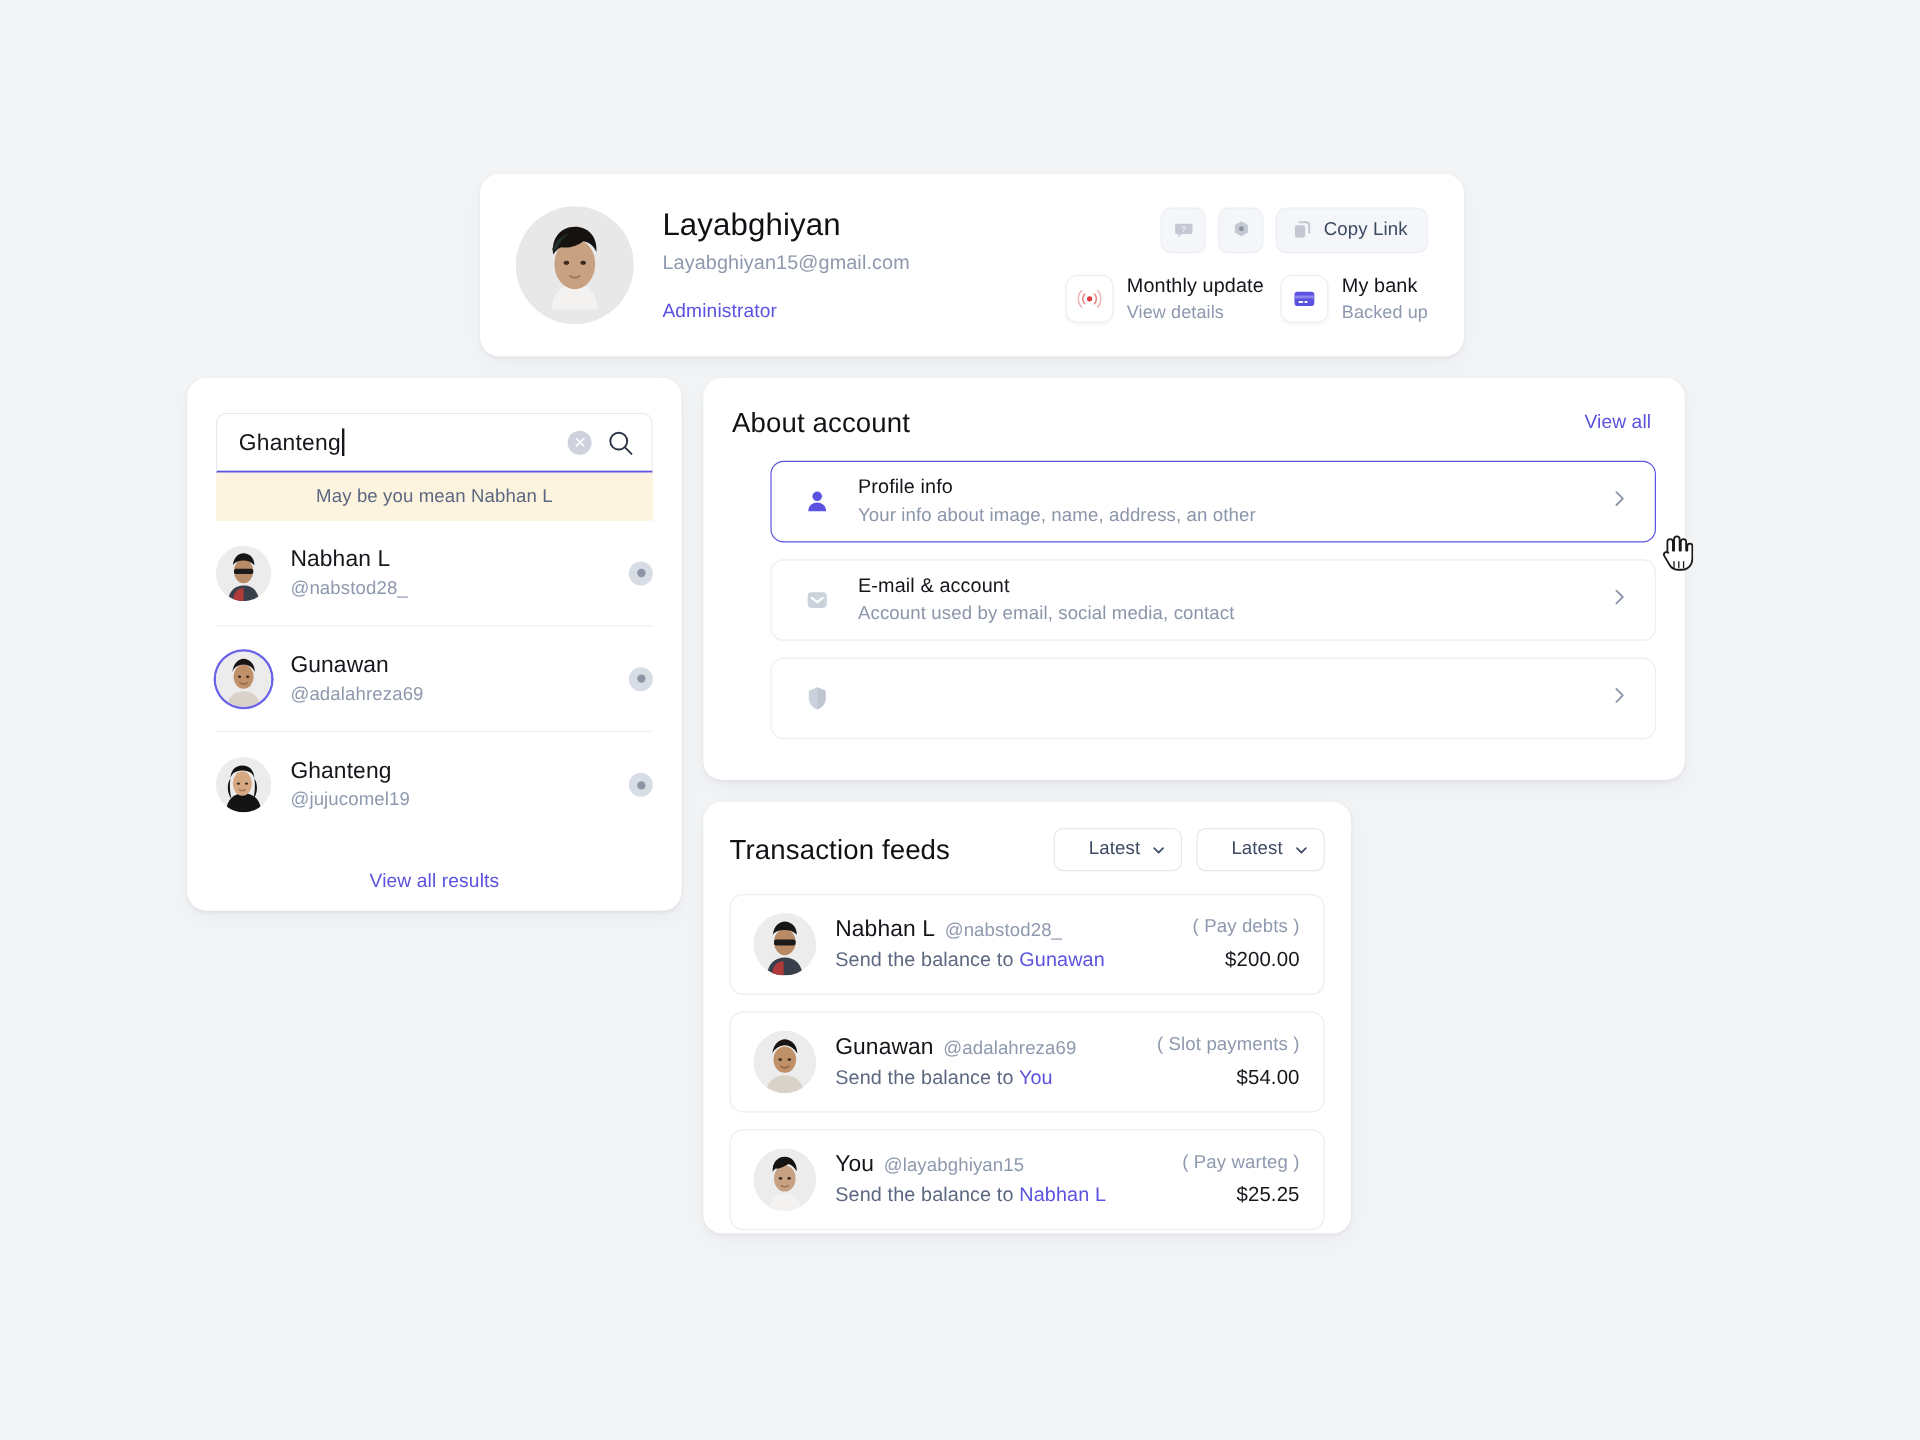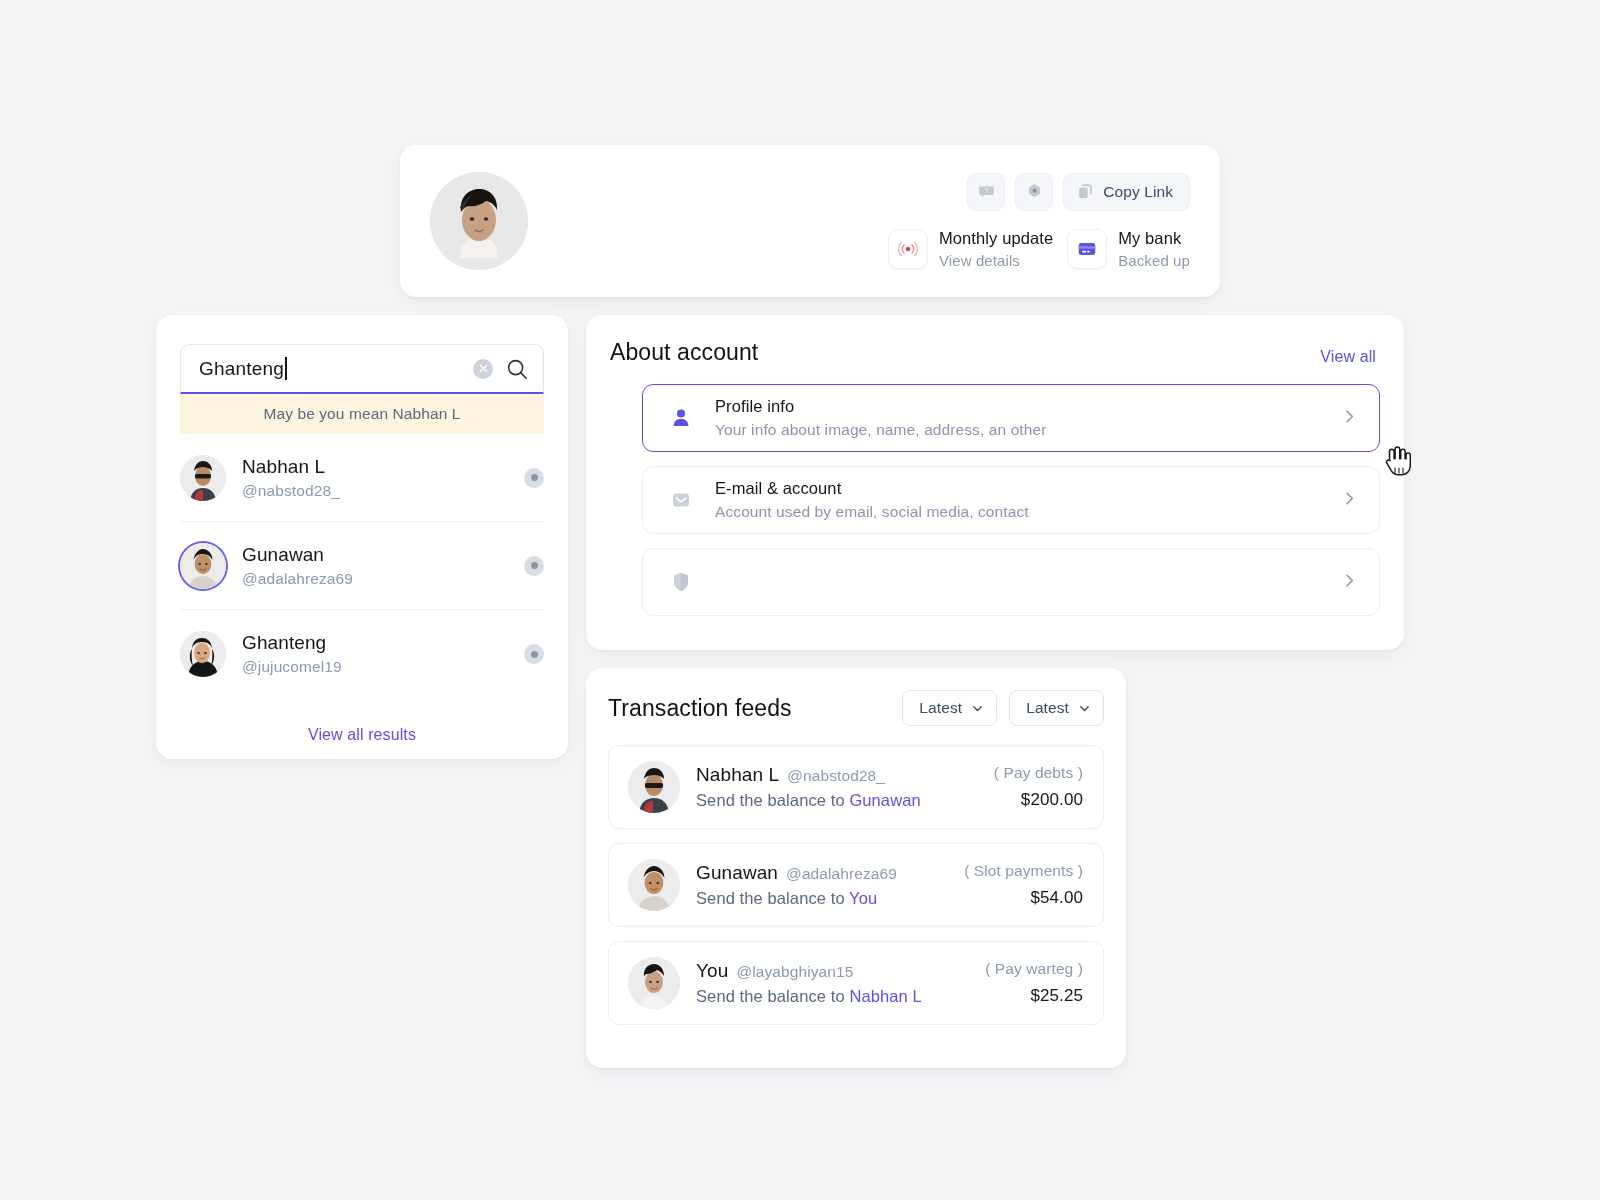--- a/index.html
+++ b/index.html
@@ -100,43 +100,43 @@
     margin-left: auto; width: 20px; height: 20px; border-radius: 50%;
     background: #d8dce4; display: flex; align-items: center; justify-content: center;
   }
   .res-dot i { width: 7px; height: 7px; border-radius: 50%; background: #8d94a3; display:block; }
   .view-all-results {
     text-align: center; font-size: 16px; color: #5b52e0; margin-top: 28px; letter-spacing: .1px;
   }
 
   
   #about-card { left: 586px; top: 315px; width: 818px; height: 335px; }
-  .about-head { display: flex; align-items: flex-end; padding: 24px 28px 0 24px; }
+  .about-head { display: flex; align-items: center; padding: 24px 28px 0 24px; }
   .about-title { font-size: 23px; color: #101216; letter-spacing: .1px; }
   .view-all { margin-left: auto; font-size: 16px; color: #5b52e0; letter-spacing: .1px; }
 
   .opt-list { padding: 18px 24px 0 24px; display: flex; flex-direction: column; gap: 14px; }
   .opt {
     height: 68px; border: 1px solid #eceef3; border-radius: 11px;
     display: flex; align-items: center; padding: 0 20px 0 22px; background: #fff; margin-left: 32px;
   }
   .opt.selected { border: 1.6px solid #5b52e0; }
   .opt-ico { width: 32px; flex: 0 0 32px; display: flex; align-items: center; justify-content: center; }
   .opt-text { margin-left: 18px; }
   .opt-t { font-size: 16.5px; color: #14161b; letter-spacing: .1px; }
   .opt-s { font-size: 15.5px; color: #8b95a9; margin-top: 5px; letter-spacing: .1px; }
   .opt-chev { margin-left: auto; }
 
   
-  #tx-card { left: 586px; top: 668px; width: 540px; height: 400px; }
+  #tx-card { left: 586px; top: 668px; width: 540px; height: 360px; }
   .tx-head { display: flex; align-items: center; padding: 22px 22px 0 22px; }
   .tx-title { font-size: 23px; color: #101216; letter-spacing: .1px; }
   .tx-filters { margin-left: auto; display: flex; gap: 12px; }
   .sel {
-    height: 36px; padding: 0 12px 0 16px; border: 1px solid #e4e7ee; border-radius: 8px;
+    height: 36px; padding: 0 12px 0 28px; border: 1px solid #e4e7ee; border-radius: 8px;
     display: flex; align-items: center; gap: 9px; background: #fff;
     font-size: 15.5px; color: #3d4a63; letter-spacing: .1px;
   }
 
   .tx-list { padding: 19px 22px 0 22px; display: flex; flex-direction: column; gap: 14px; }
   .tx {
     height: 84px; border: 1px solid #eceef3; border-radius: 11px;
     display: flex; align-items: center; padding: 0 20px 0 19px; background: #fff;
   }
   .tx-av { width: 52px; height: 52px; border-radius: 50%; overflow: hidden; background: #ececec; flex: 0 0 52px; }
@@ -170,20 +170,25 @@
             <ellipse cx="49" cy="48" rx="17" ry="21" fill="#c8a183"></ellipse>
             <path d="M31 40c-2-14 7-23 18-23s19 8 18 21c-2-5-6-8-11-9-5 4-12 6-18 5-3 1-5 3-7 6z" fill="#16120f"></path>
             <path d="M30 36c3-8 9-12 14-13-6 4-9 9-10 14z" fill="#23312c"></path>
             <ellipse cx="42" cy="47" rx="2.3" ry="1.7" fill="#3a2a22"></ellipse>
             <ellipse cx="56" cy="47" rx="2.3" ry="1.7" fill="#3a2a22"></ellipse>
             <path d="M45 58q4 3 8 0" stroke="#9c7356" stroke-width="1.6" fill="none" stroke-linecap="round"></path>
           </svg>
         </div>
       </div>
 
+      <div class="pc-ident">
+        <div class="pc-name">Layabghiyan</div>
+        <div class="pc-email">Layabghiyan15@gmail.com</div>
+        <div class="pc-role">Administrator</div>
+      </div>
 
       <div class="pc-right">
 
         <div class="pc-row-top">
           <div class="sq-btn">
             <svg width="17" height="17" viewBox="0 0 20 20">
               <path d="M3 4h14a1.5 1.5 0 0 1 1.5 1.5v7A1.5 1.5 0 0 1 17 14H8l-3.5 3v-3H3A1.5 1.5 0 0 1 1.5 12.5v-7A1.5 1.5 0 0 1 3 4z" fill="#c3c8d2"></path>
               <text x="10" y="12" font-size="8" fill="#ffffff" text-anchor="middle" font-family="Liberation Sans">?</text>
             </svg>
           </div>

